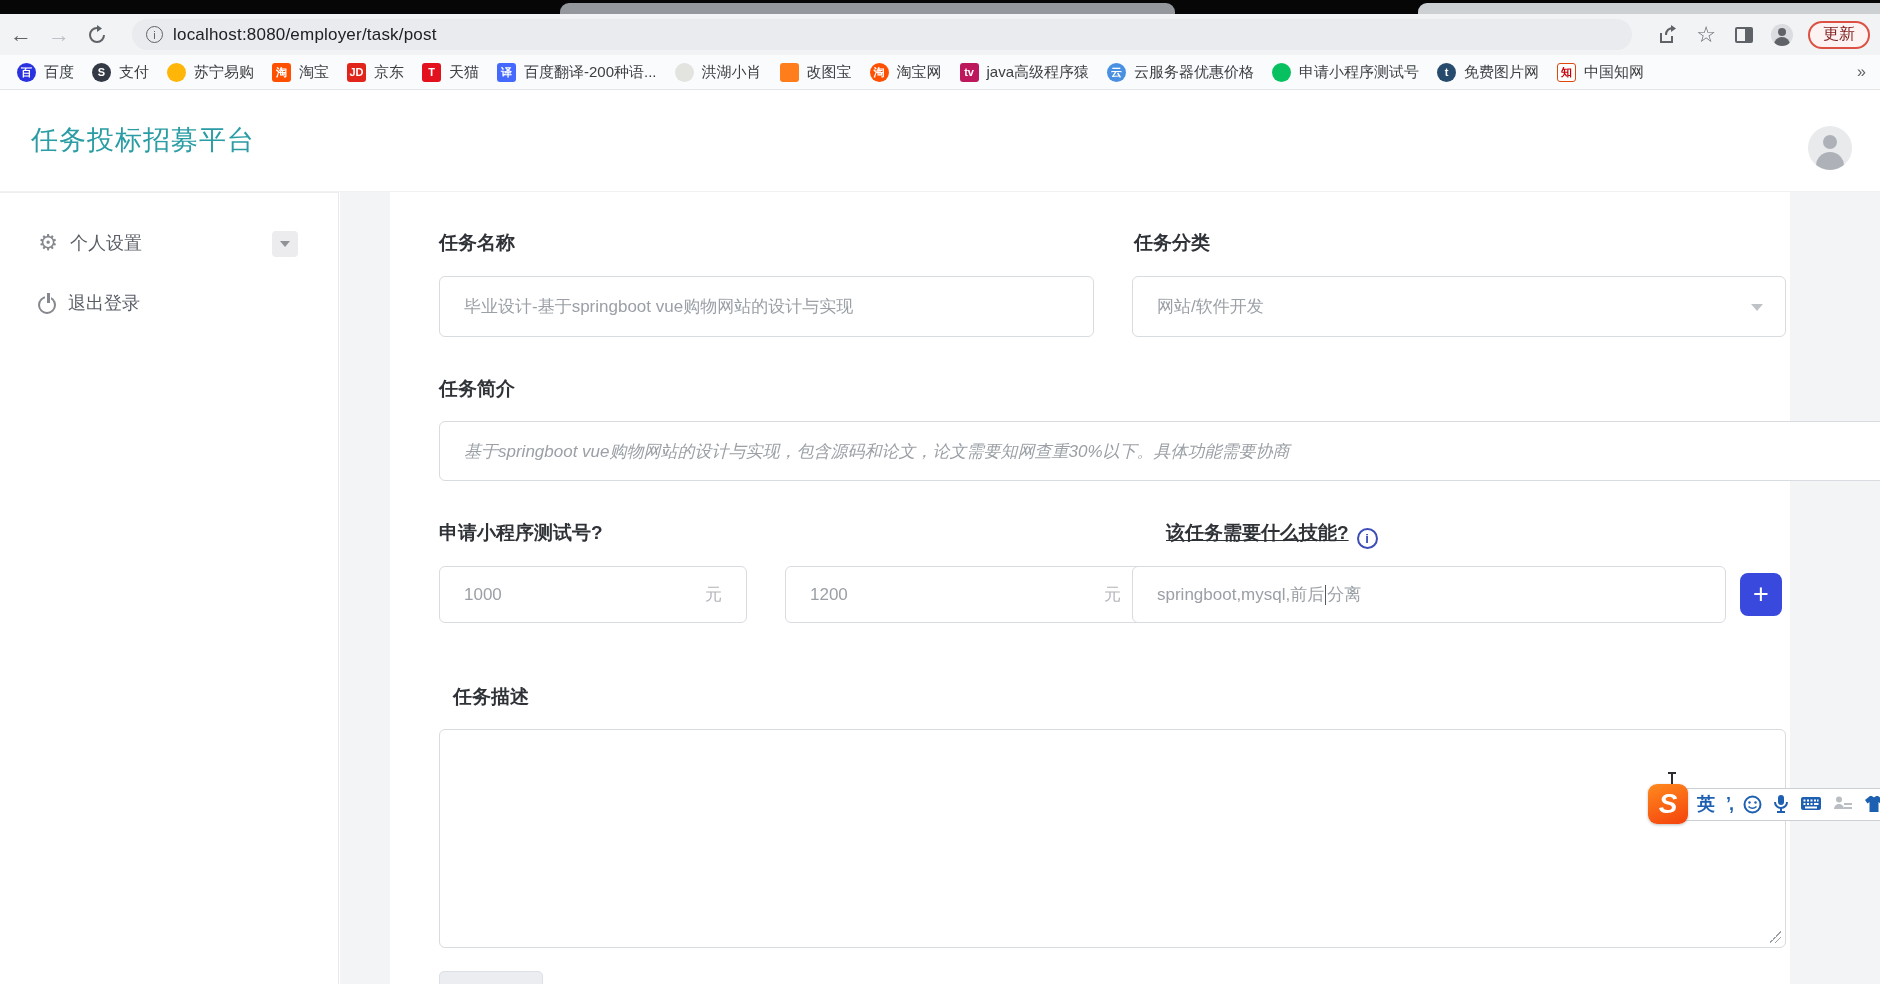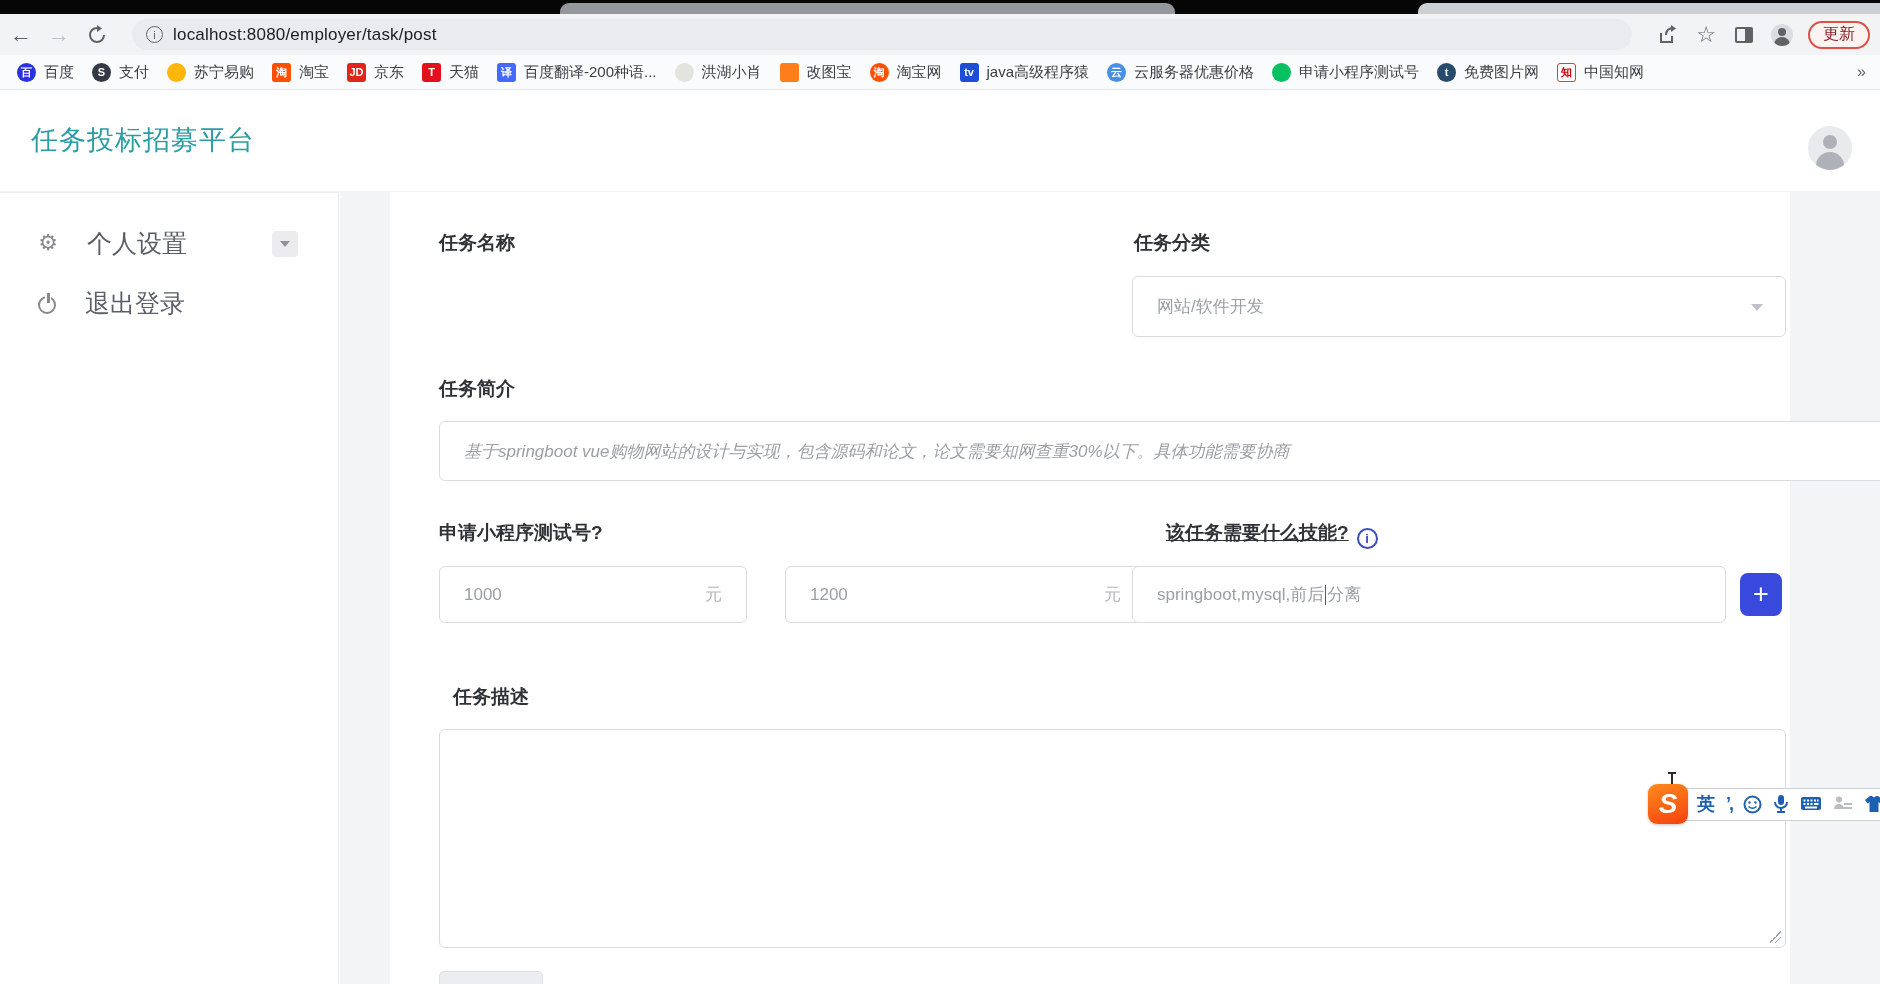--- a/index.html
+++ b/index.html
@@ -48,21 +48,21 @@
     border-bottom:1px solid #f0f1f3;padding-left:8px; }
   .app-title { position:absolute; left:31px; top:32px; font-size:27px; color:#2a9da4; letter-spacing:1px; }
   .avatar { position:absolute; left:1808px; top:36px; width:44px; height:44px; border-radius:50%;
     background:#e8eaec; overflow:hidden; }
   .avatar::before { content:""; position:absolute; left:15px; top:9px; width:14px; height:14px; border-radius:50%; background:#aeb2b8; }
   .avatar::after { content:""; position:absolute; left:8px; top:26px; width:28px; height:18px; border-radius:14px 14px 0 0; background:#aeb2b8; }
 
   .sidebar { position:absolute; left:0; top:192px; width:339px; height:792px; background:#fff;
     border-right:1px solid #e7e9ec; border-top:1px solid #eceef0; }
   .side-item { position:absolute; left:0; width:339px; height:50px; display:flex; align-items:center; }
-  .side-item .s-label { font-size:25px; color:#5a5e66; margin-left:27px; }
+  .side-item .s-label { font-size:18px; color:#5a5e66; margin-left:10px; }
   .gear-glyph { font-size:22px; color:#85888e; margin-left:36px; width:24px; text-align:center; }
   .power-glyph { width:20px; height:20px; margin-left:38px; position:relative; }
   .power-glyph i { display:block; width:18px; height:18px; border:2px solid #85888e; border-radius:50%; margin-top:3px; }
   .power-glyph::before { content:""; position:absolute; left:7px; top:0; width:6px; height:8px; background:#fff; }
   .power-glyph::after { content:""; position:absolute; left:9px; top:0; width:2.5px; height:10px; background:#85888e; }
   .caret-btn { position:absolute; left:272px; top:13px; width:26px; height:26px; background:#ececee;
     border-radius:4px; display:flex; align-items:center; justify-content:center; }
   .caret-down { width:0; height:0; border-left:5px solid transparent; border-right:5px solid transparent;
     border-top:6px solid #8f9296; }
 
@@ -193,21 +193,21 @@
       <span class="bm-icon" style="background: rgb(255, 125, 26); color: rgb(255, 255, 255); border-radius: 3px;"></span>
       <span class="bm-label">改图宝</span>
     </div>
 
     <div class="bm-item">
       <span class="bm-icon" style="background: rgb(255, 80, 0); color: rgb(255, 255, 255); border-radius: 50%;">淘</span>
       <span class="bm-label">淘宝网</span>
     </div>
 
     <div class="bm-item">
-      <span class="bm-icon" style="background: #1d4ed8; color: rgb(255, 255, 255); border-radius: 3px;">tv</span>
+      <span class="bm-icon" style="background: #be185d; color: rgb(255, 255, 255); border-radius: 3px;">tv</span>
       <span class="bm-label">java高级程序猿</span>
     </div>
 
     <div class="bm-item">
       <span class="bm-icon" style="background: rgb(74, 144, 226); color: rgb(255, 255, 255); border-radius: 50%;">云</span>
       <span class="bm-label">云服务器优惠价格</span>
     </div>
 
     <div class="bm-item">
       <span class="bm-icon" style="background: rgb(7, 193, 96); color: rgb(255, 255, 255); border-radius: 50%;"></span>
@@ -245,20 +245,23 @@
           <i></i>
         </span>
       <span class="s-label">退出登录</span>
     </div>
   </div>
 
   <div class="main">
     <div class="card">
 
       <div class="f-label" style="left:49px; top:38px;">任务名称</div>
+      <div class="f-input" style="left:49px; top:84px; width:655px; height:61px;">
+        <span>毕业设计-基于springboot vue购物网站的设计与实现</span>
+      </div>
 
       <div class="f-label" style="left:744px; top:38px;">任务分类</div>
       <div class="f-input" style="left:742px; top:84px; width:654px; height:61px;">
         <span>网站/软件开发</span>
         <span class="sel-caret"></span>
       </div>
 
       <div class="f-label" style="left:49px; top:184px;">任务简介</div>
       <div class="f-input" style="left:49px; top:229px; width:1480px; height:60px;font-style:italic;">
         <span>基于springboot vue购物网站的设计与实现，包含源码和论文，论文需要知网查重30%以下。具体功能需要协商</span>

